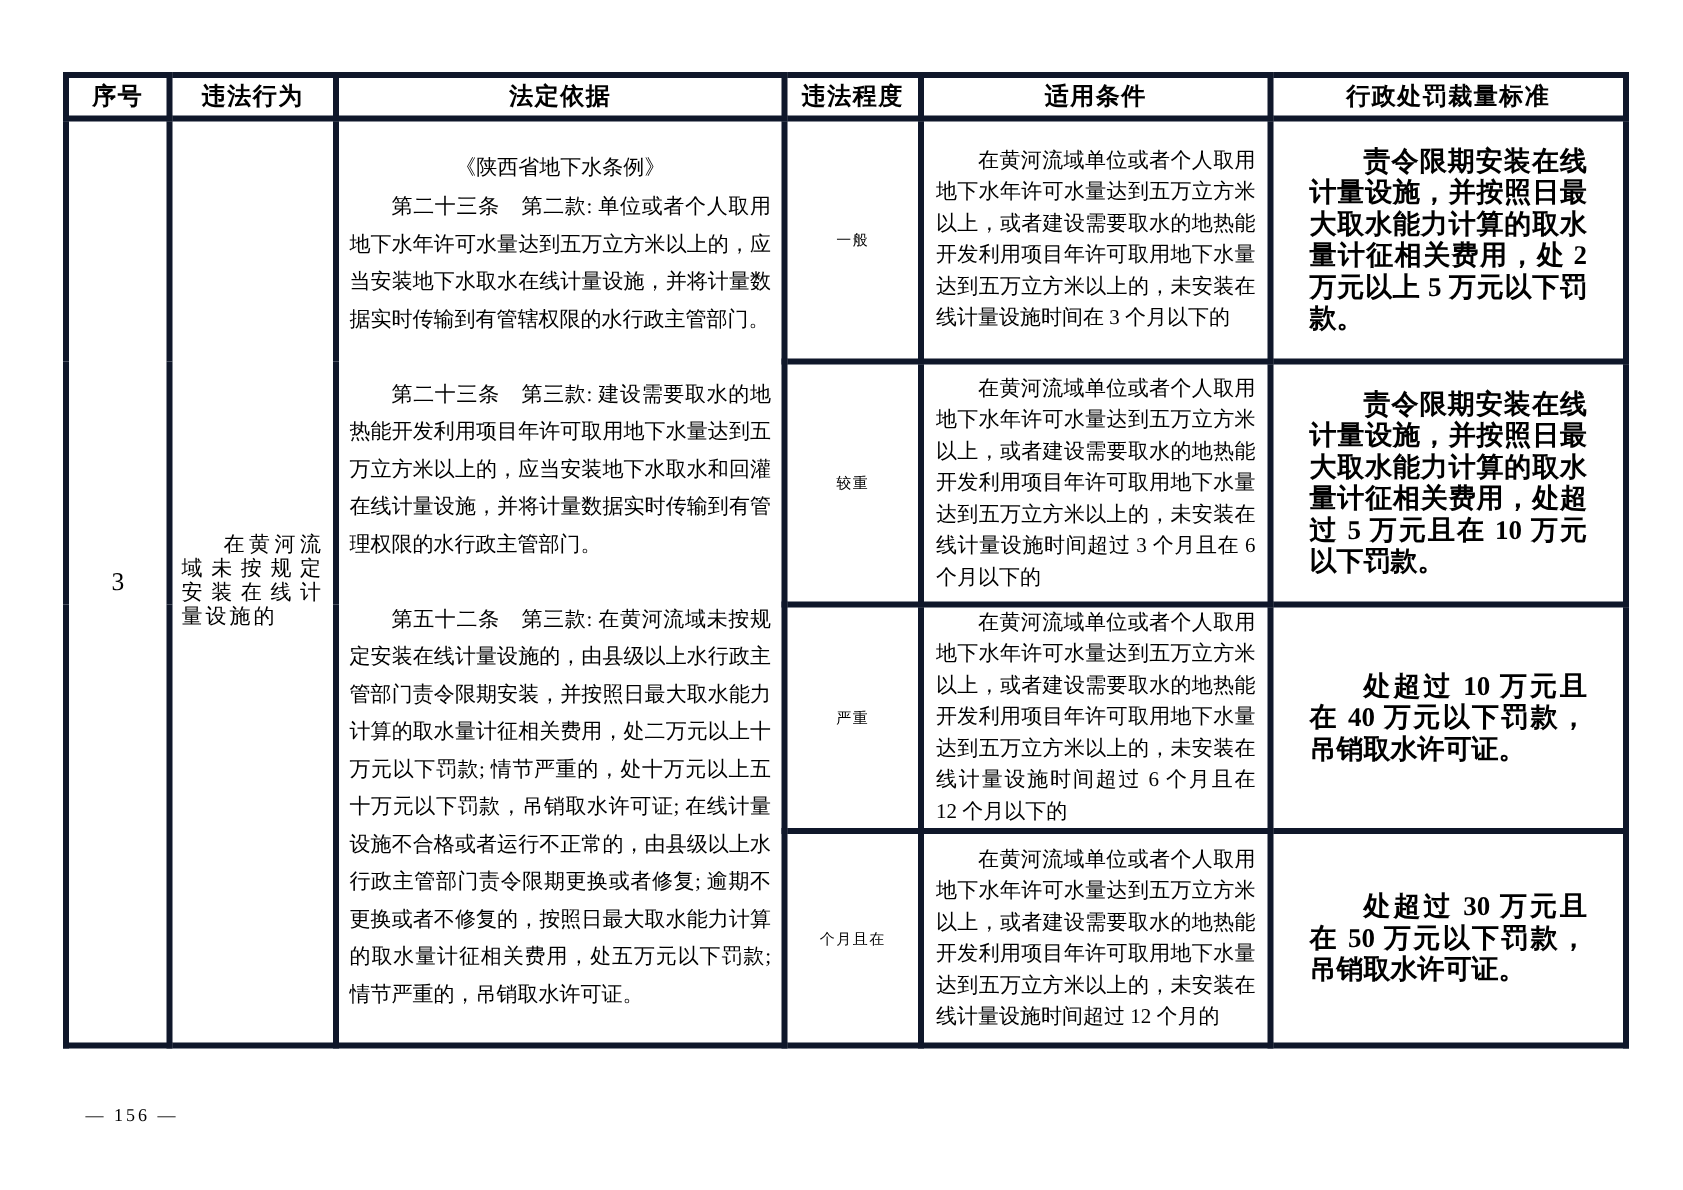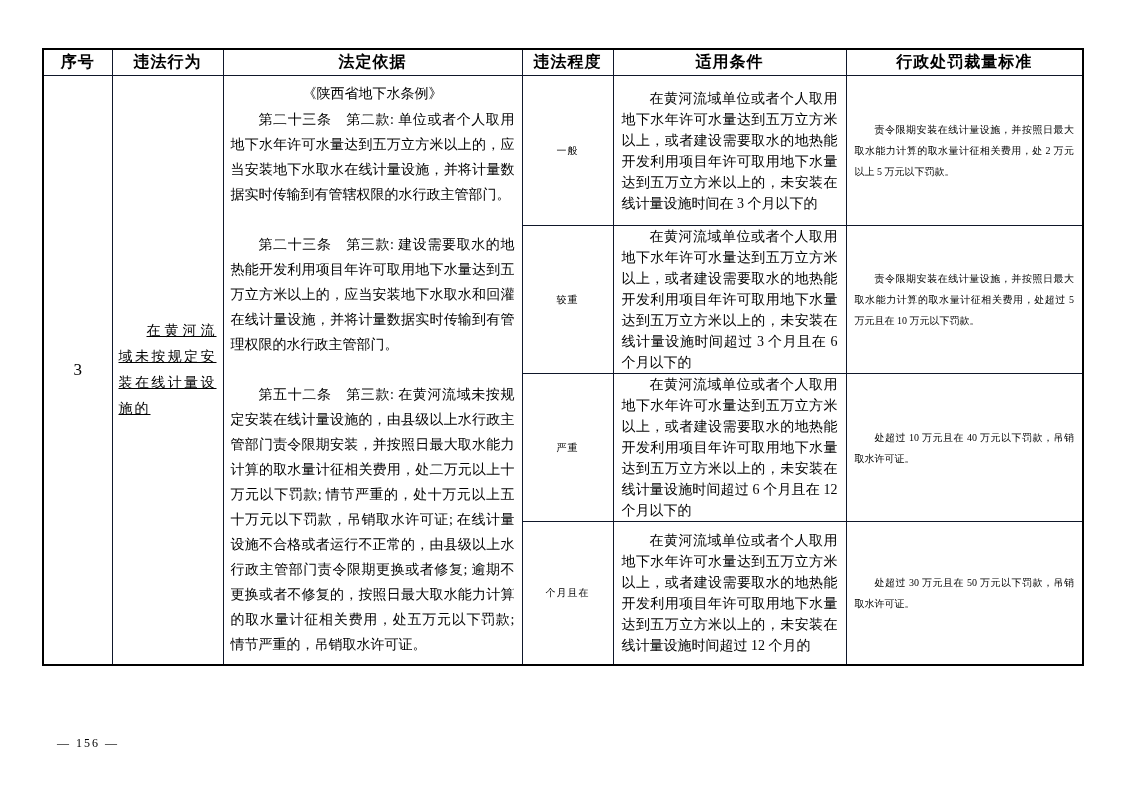--- a/index.html
+++ b/index.html
@@ -7,47 +7,47 @@
     width:1122px;height:793px;position:relative;background:#ffffff;color:#000;
     font-family:"Liberation Serif","DejaVu Serif",serif;
     overflow:hidden;
   }
   table.doc-table{
     position:absolute;left:42px;top:48px;width:1040px;
     border-collapse:collapse;table-layout:fixed;
     border:2px solid #000;
   }
   .doc-table th,.doc-table td{
-    border:1px solid #0f172a;vertical-align:middle;padding:0;
+    border:4px solid #0f172a;vertical-align:middle;padding:0;
     overflow:hidden;
   }
   .doc-table thead th{
     height:25px;font-size:16px;font-weight:bold;text-align:center;
     letter-spacing:1px;
   }
   td.seq-cell{text-align:center;font-size:17px;}
   td.violation-cell{padding:0 6px;}
   td.violation-cell p{
-    margin:0;font-size:14px;line-height:26px;text-indent:2em;
-    text-align:justify;letter-spacing:2px;text-decoration:underline;
+    margin:0;font-size:14px;line-height:16px;text-indent:2em;
+    text-align:justify;letter-spacing:2px;
   }
   td.legal-cell{padding:0 7px;}
   td.legal-cell p{
     margin:0;font-size:14px;line-height:25px;text-indent:2em;text-align:justify;
   }
   td.legal-cell p.legal-title{text-indent:0;text-align:center;font-family:Liberation Mono, monospace;}
   td.legal-cell p.gap-before{margin-top:25px;}
   td.severity-cell{text-align:center;font-size:10px;letter-spacing:1px;}
   td.condition-cell{padding:0 8px;}
   td.condition-cell p{
     margin:0;font-size:14px;line-height:21px;text-indent:2em;text-align:justify;
   }
   td.penalty-cell{padding:0 8px;}
   td.penalty-cell p{
-    margin:0;font-size:10px;line-height:21px;text-indent:2em;text-align:justify;
+    margin:16px;font-size:18px;line-height:21px;text-indent:2em;text-align:justify;font-weight:bold;
   }
   .page-footer{
     position:absolute;left:57px;top:736px;font-size:12px;letter-spacing:2px;
   }
 </style>
 </head>
 <body>
 
 <table class="doc-table">
   <colgroup>

